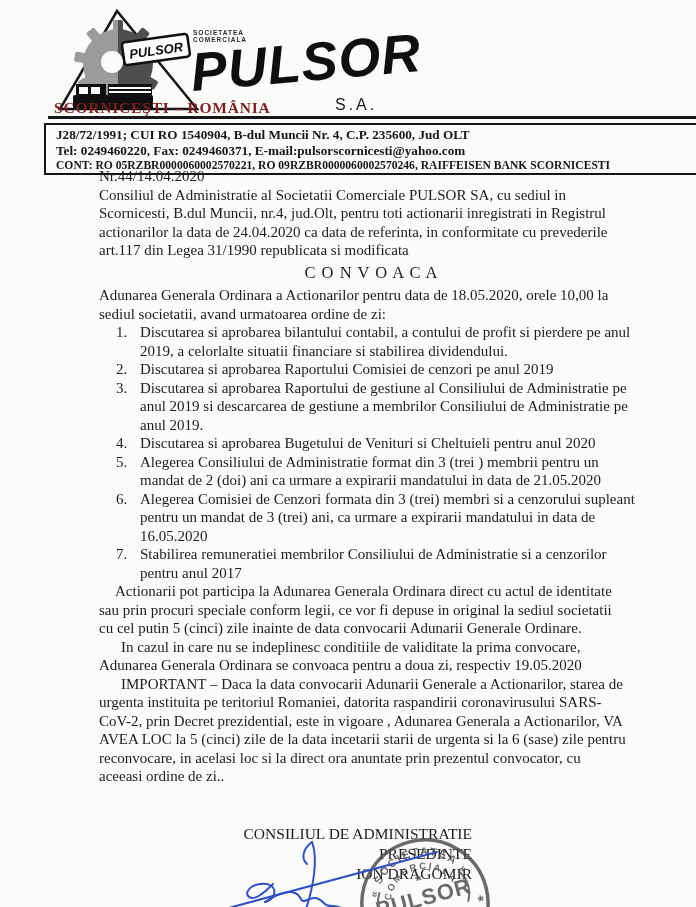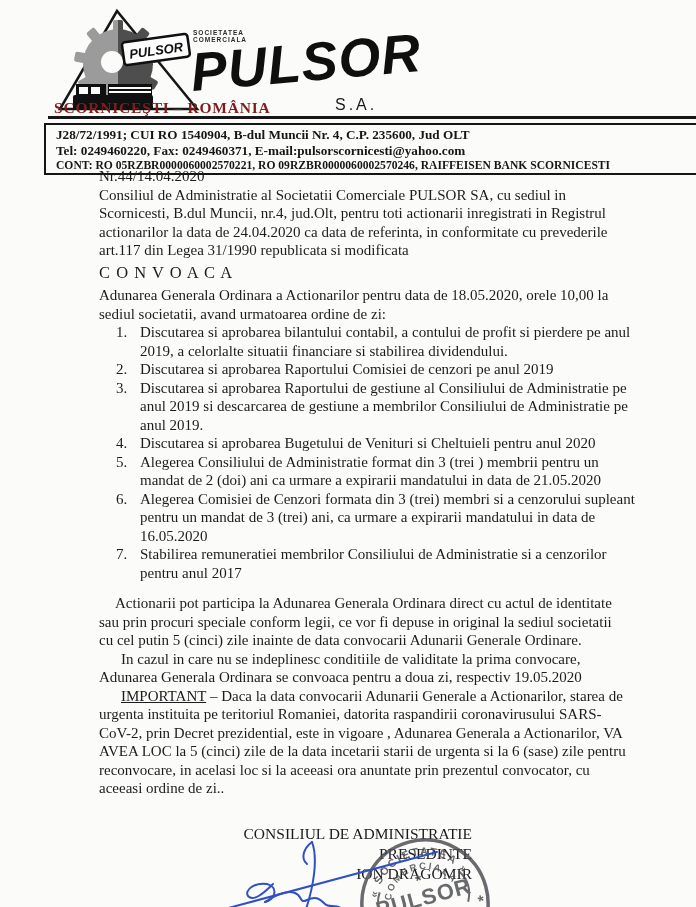--- a/index.html
+++ b/index.html
@@ -21,26 +21,26 @@
   .location{position:absolute;left:54px;top:99px;font-weight:bold;font-size:15.5px;
     letter-spacing:.8px;color:#7f1d1d;}
   .rule{position:absolute;left:48px;top:116px;width:648px;height:3px;background:#171717;}
   .infobox{position:absolute;left:44px;top:123px;width:660px;height:52px;
     border:2.5px solid #151515;box-sizing:border-box;padding:2px 0 0 10px;}
   .info-l{font-weight:bold;font-size:13.2px;line-height:15.5px;color:#161616;white-space:nowrap;}
   .info-l.small{font-size:11.6px;}
   
   .doc{position:absolute;left:99px;top:167px;width:545px;font-size:15px;line-height:18.5px;}
   .ln{white-space:nowrap;height:18.5px;}
-  .ln.ind{padding-left:16px;margin-top:12px;}
+  .ln.ind{padding-left:16px;}
   .ln.ind2{padding-left:22px;}
-  .title{text-align:left;font-size:16.5px;height:18.5px;margin:4px 0 4px 0;letter-spacing:1px;}
+  .title{text-align:center;font-size:16.5px;height:18.5px;margin:4px 0 4px 0;letter-spacing:1px;}
   .li{position:relative;padding-left:41px;}
   .num{position:absolute;left:17px;top:0;}
-  .ul{text-decoration:underline;}
+  .ul{}
   
   .sig-block{position:absolute;left:142px;top:824px;width:330px;text-align:right;
     font-size:15.5px;line-height:20px;color:#1b1b1d;}
   .sig-svg{position:absolute;left:215px;top:838px;z-index:3;}
   .stamp-svg{position:absolute;left:350px;top:833px;z-index:2;opacity:.82;}
 </style>
 </head>
 <body>
 
 <div class="sheet">
@@ -185,21 +185,21 @@
       <div class="ln">Adunarea Generala Ordinara se convoaca pentru a doua zi, respectiv 19.05.2020</div>
     </div>
 
     <div>
       <div class="ln ind2">
         <span class="ul">IMPORTANT</span><span> – Daca la data convocarii Adunarii Generale a Actionarilor, starea de</span>
       </div>
       <div class="ln">urgenta instituita pe teritoriul Romaniei, datorita raspandirii coronavirusului SARS-</div>
       <div class="ln">CoV-2, prin Decret prezidential, este in vigoare , Adunarea Generala a Actionarilor, VA</div>
       <div class="ln">AVEA LOC la 5 (cinci) zile de la data incetarii starii de urgenta si la 6 (sase) zile pentru</div>
-      <div class="ln">reconvocare, in acelasi loc si la aceeasi ora anuntate prin prezentul convocator, cu</div>
+      <div class="ln">reconvocare, in acelasi loc si la direct ora anuntate prin prezentul convocator, cu</div>
       <div class="ln">aceeasi ordine de zi..</div>
     </div>
   </div>
 
   <div class="sig-block">
     <div>CONSILIUL DE ADMINISTRATIE</div>
     <div>PRESEDINTE</div>
     <div>ION DRAGOMIR</div>
   </div>
 

